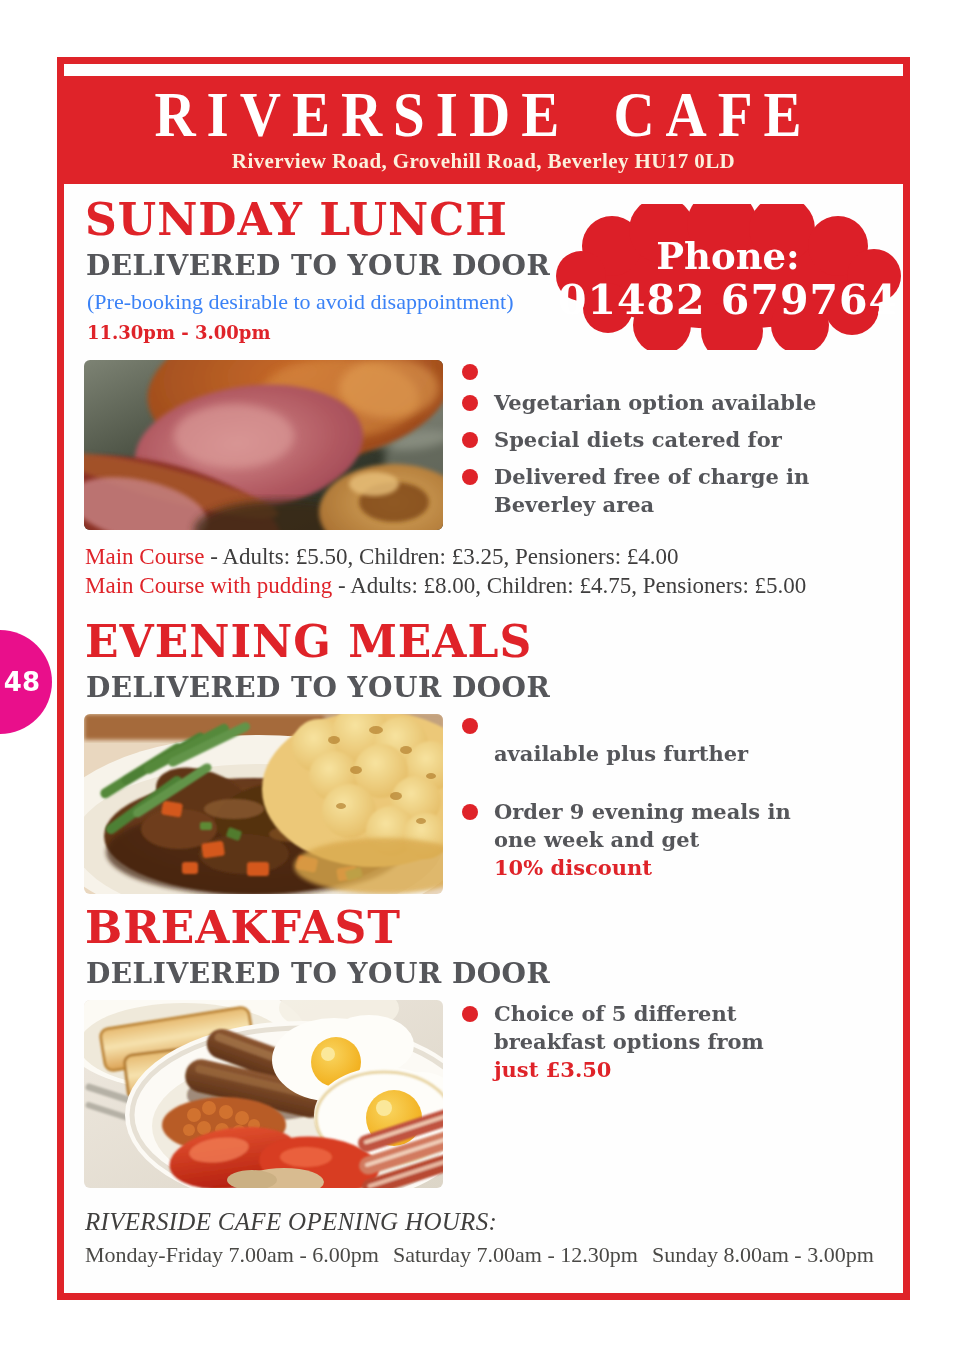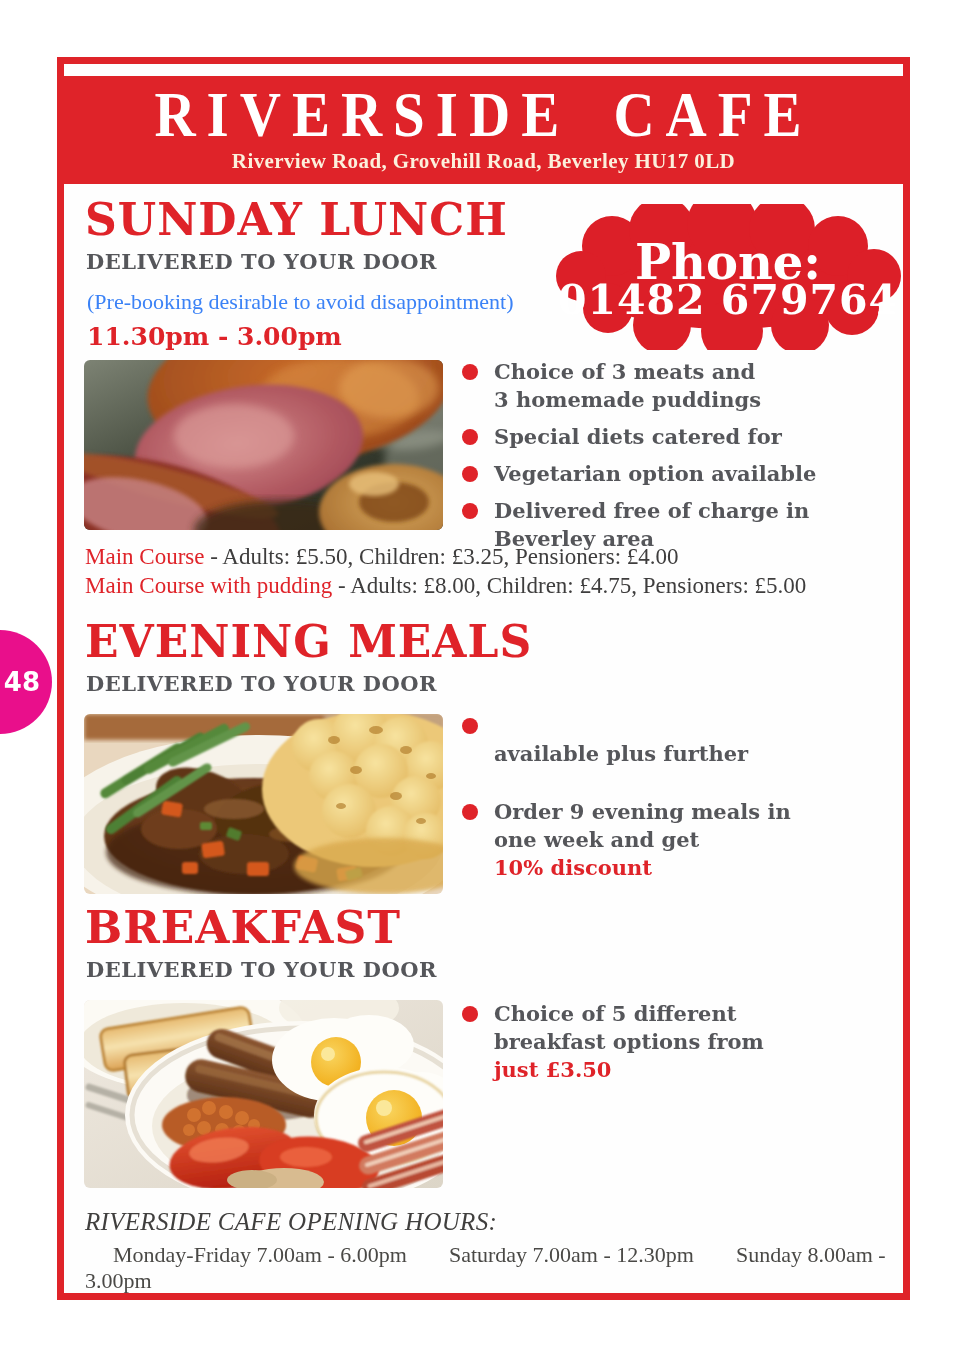--- a/index.html
+++ b/index.html
@@ -54,35 +54,35 @@
     font-family:"DejaVu Serif",serif;
     font-weight:bold;
     font-size:44px;
     letter-spacing:1px;
     color:var(--red);
   }
   .h2{
     position:absolute;left:22px;
     font-family:"DejaVu Serif",serif;
     font-weight:bold;
-    font-size:21px;
+    font-size:28px;
     letter-spacing:.5px;
     color:var(--dark);
   }
   .note{
     position:absolute;left:23px;
     font-family:"Liberation Serif",serif;
     font-size:22px;
     color:#3b82f6;
   }
   .times{
     position:absolute;left:23px;
     font-family:"DejaVu Serif",serif;
     font-weight:bold;
-    font-size:25px;
+    font-size:18px;
     color:var(--red);
   }
   
   .bullets{position:absolute;left:398px;width:400px;}
   .bullet{display:flex;gap:16px;margin-bottom:9px;}
   .dot{flex:none;width:16px;height:16px;border-radius:50%;background:var(--red);margin-top:6px;}
   .btxt{
     font-family:"DejaVu Serif",serif;
     font-weight:bold;
     font-size:21px;
@@ -105,33 +105,33 @@
     color:#403f3e;
     letter-spacing:.3px;
     font-style:italic;
   }
   .oh-line{
     position:absolute;left:21px;top:1178px;width:810px;
     font-family:"Liberation Serif",serif;
     font-size:22px;
     color:#4a4946;
   }
-  .oh-line span{margin-right:14px;margin-left:28px;}
+  .oh-line span{margin-right:14px;}
   
   .bubble{
     position:absolute;left:486px;top:140px;
     width:356px;height:146px;
   }
   .bubble svg{position:absolute;left:0;top:0;}
   .bubble-label{
     position:absolute;left:0;top:30px;width:100%;
     text-align:center;
     font-family:"DejaVu Serif",serif;
     font-weight:bold;
-    font-size:48px;
+    font-size:37px;
     color:#ffffff;
   }
   .bubble-number{
     position:absolute;left:0;top:72px;width:100%;
     text-align:center;
     font-family:"DejaVu Serif",serif;
     font-weight:bold;
     font-size:41px;
     letter-spacing:1px;
     color:#ffffff;
@@ -240,29 +240,28 @@
       <ellipse cx="200" cy="170" rx="90" ry="30" fill="#3a2a18" opacity=".8" filter="url(#f4)"></ellipse>
       <ellipse cx="310" cy="152" rx="75" ry="48" fill="url(#york1)" filter="url(#f2)"></ellipse>
       <ellipse cx="310" cy="142" rx="35" ry="20" fill="#7d4514" opacity=".8" filter="url(#f2)"></ellipse>
       <ellipse cx="290" cy="124" rx="25" ry="12" fill="#e8c07a" opacity=".8" filter="url(#f2)"></ellipse>
     </svg>
   </div>
 
   <div class="bullets" style="top:294px">
     <div class="bullet">
       <span class="dot"></span>
-      <span class="btxt"><span>Choice of 3 meats and</span><br><span>3 homemade puddings</span></span>
     </div>
     <div class="bullet">
       <span class="dot"></span>
+      <span class="btxt">Vegetarian option available</span>
+    </div>
+    <div class="bullet">
+      <span class="dot"></span>
       <span class="btxt">Special diets catered for</span>
-    </div>
-    <div class="bullet">
-      <span class="dot"></span>
-      <span class="btxt">Vegetarian option available</span>
     </div>
     <div class="bullet">
       <span class="dot"></span>
       <span class="btxt"><span>Delivered free of charge in</span><br><span>Beverley area</span></span>
     </div>
   </div>
 
   <div class="prices">
     <div class="price-line"><span class="red">Main Course</span><span> - Adults: £5.50, Children: £3.25, Pensioners: £4.00</span></div>
     <div class="price-line"><span class="red">Main Course with pudding</span><span> - Adults: £8.00, Children: £4.75, Pensioners: £5.00</span></div>

